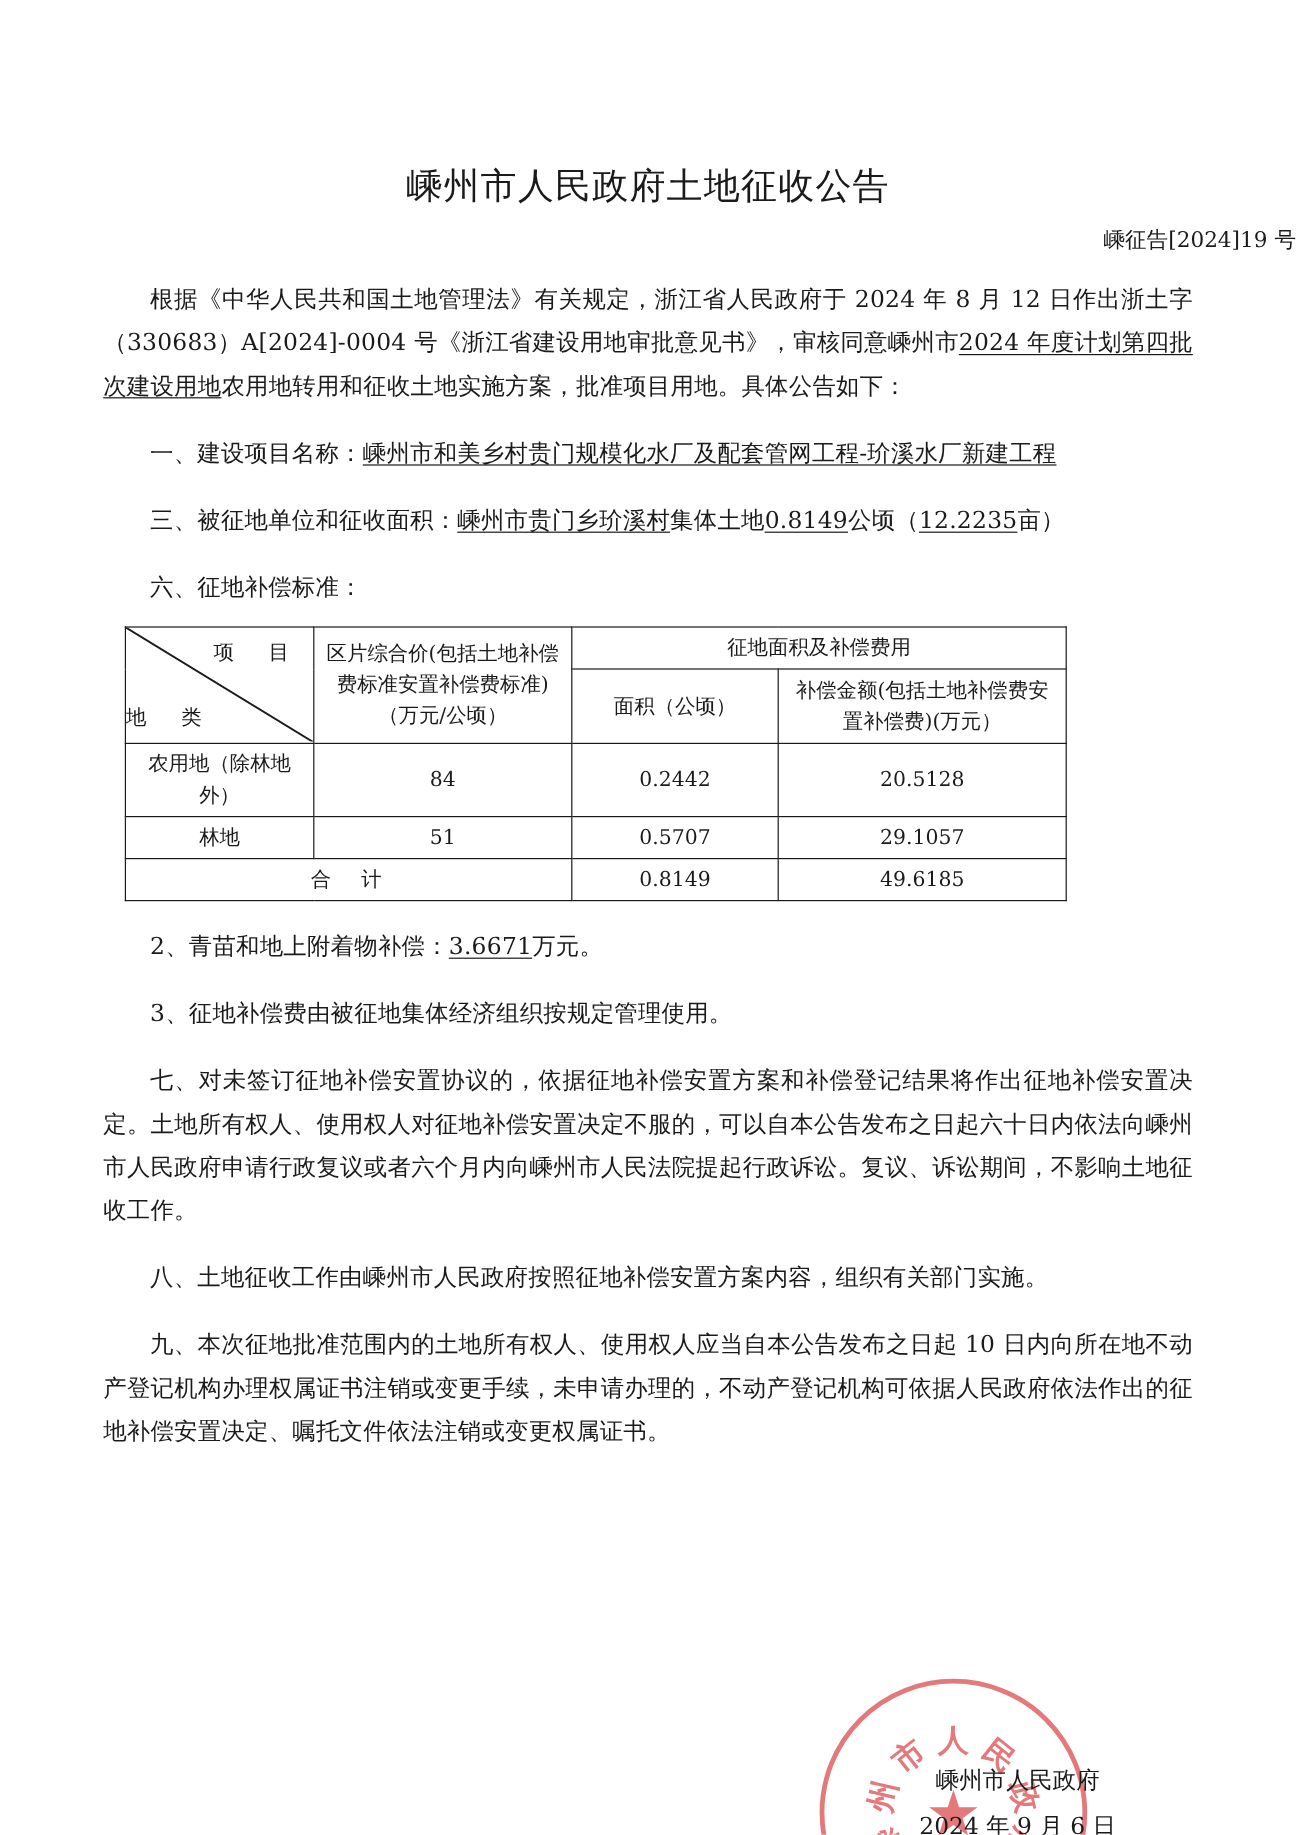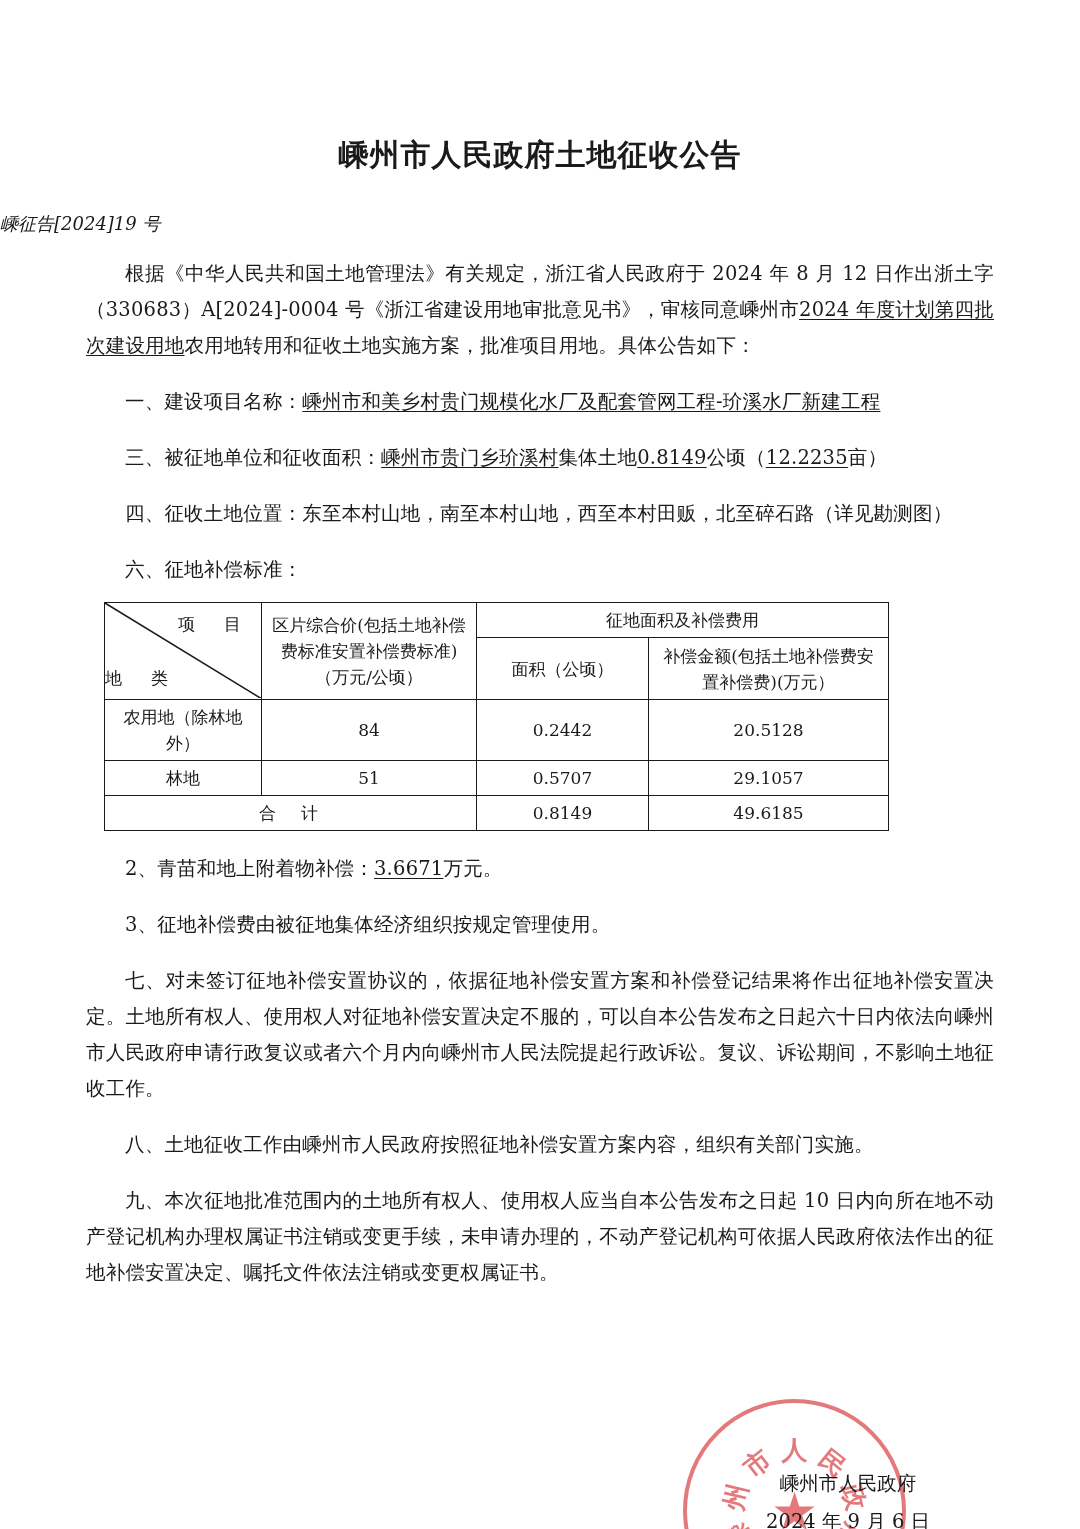--- a/index.html
+++ b/index.html
@@ -18,30 +18,29 @@
   .page {
     position: relative;
     width: 1080px;
     height: 1529px;
     padding: 0;
     box-sizing: border-box;
   }
   .doc-title {
     text-align: center;
     font-size: 30px;
-    font-weight: bold;
+    font-weight: normal;
     letter-spacing: 1px;
     margin: 135px 0 0 0;
     font-family: "DejaVu Serif", "Liberation Serif", serif;
   }
   .doc-number {
-    text-align: left;
+    text-align: right;
     font-size: 18px;
-    margin: 36px 0 0 0;
-    font-style: italic;
+    margin: 12px 0 0 0;
   }
   .body-text {
     font-size: 19.5px;
     line-height: 36px;
     text-align: justify;
     margin: 14px 86px 0 86px;
     letter-spacing: 0.2px;
   }
   .indent {
     text-indent: 2em;
@@ -150,23 +149,20 @@
 
   <p class="body-text indent">
     <span>一、建设项目名称：</span><span class="u">嵊州市和美乡村贵门规模化水厂及配套管网工程-玠溪水厂新建工程</span>
   </p>
 
 
   <p class="body-text indent">
     <span>三、被征地单位和征收面积：</span><span class="u">嵊州市贵门乡玠溪村</span><span>集体土地</span><span class="u">0.8149</span><span>公顷（</span><span class="u">12.2235</span><span>亩）</span>
   </p>
 
-  <p class="body-text indent">
-    <span>四、征收土地位置：</span><span>东至本村山地，南至本村山地，西至本村田贩，北至碎石路（详见勘测图）</span>
-  </p>
 
 
   <p class="body-text indent">
     <span>六、征地补偿标准：</span>
   </p>
 
 
   <div class="tbl-wrap">
     <table class="comp">
       <colgroup>

